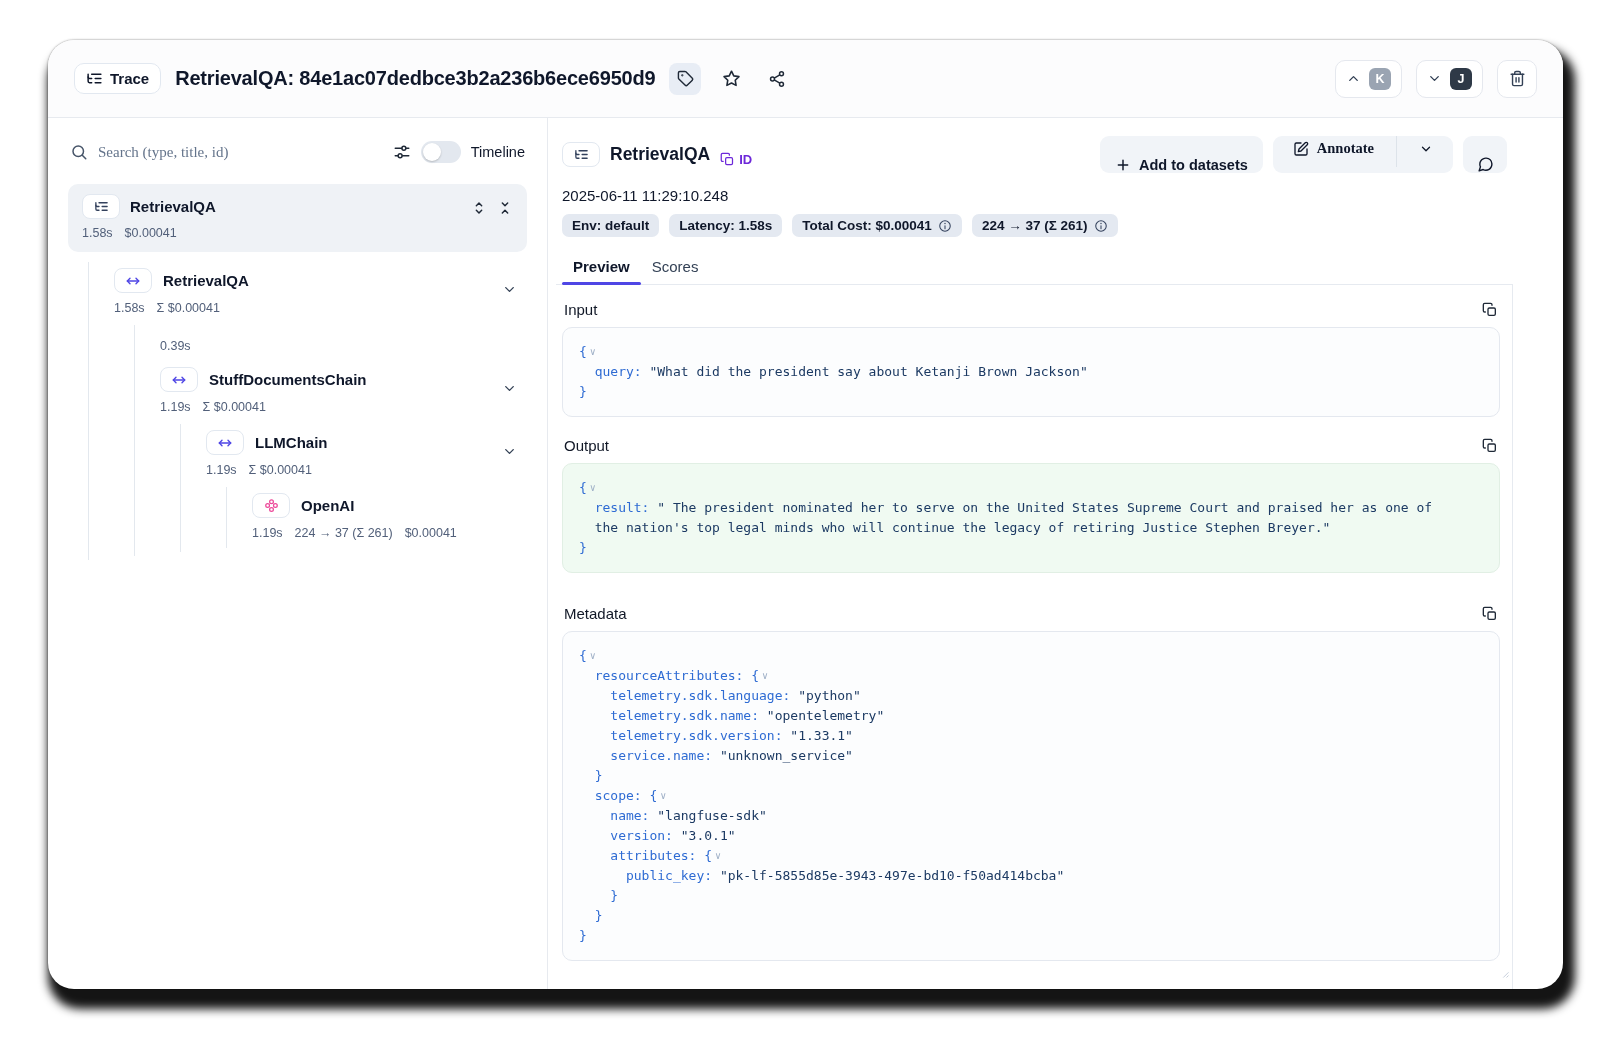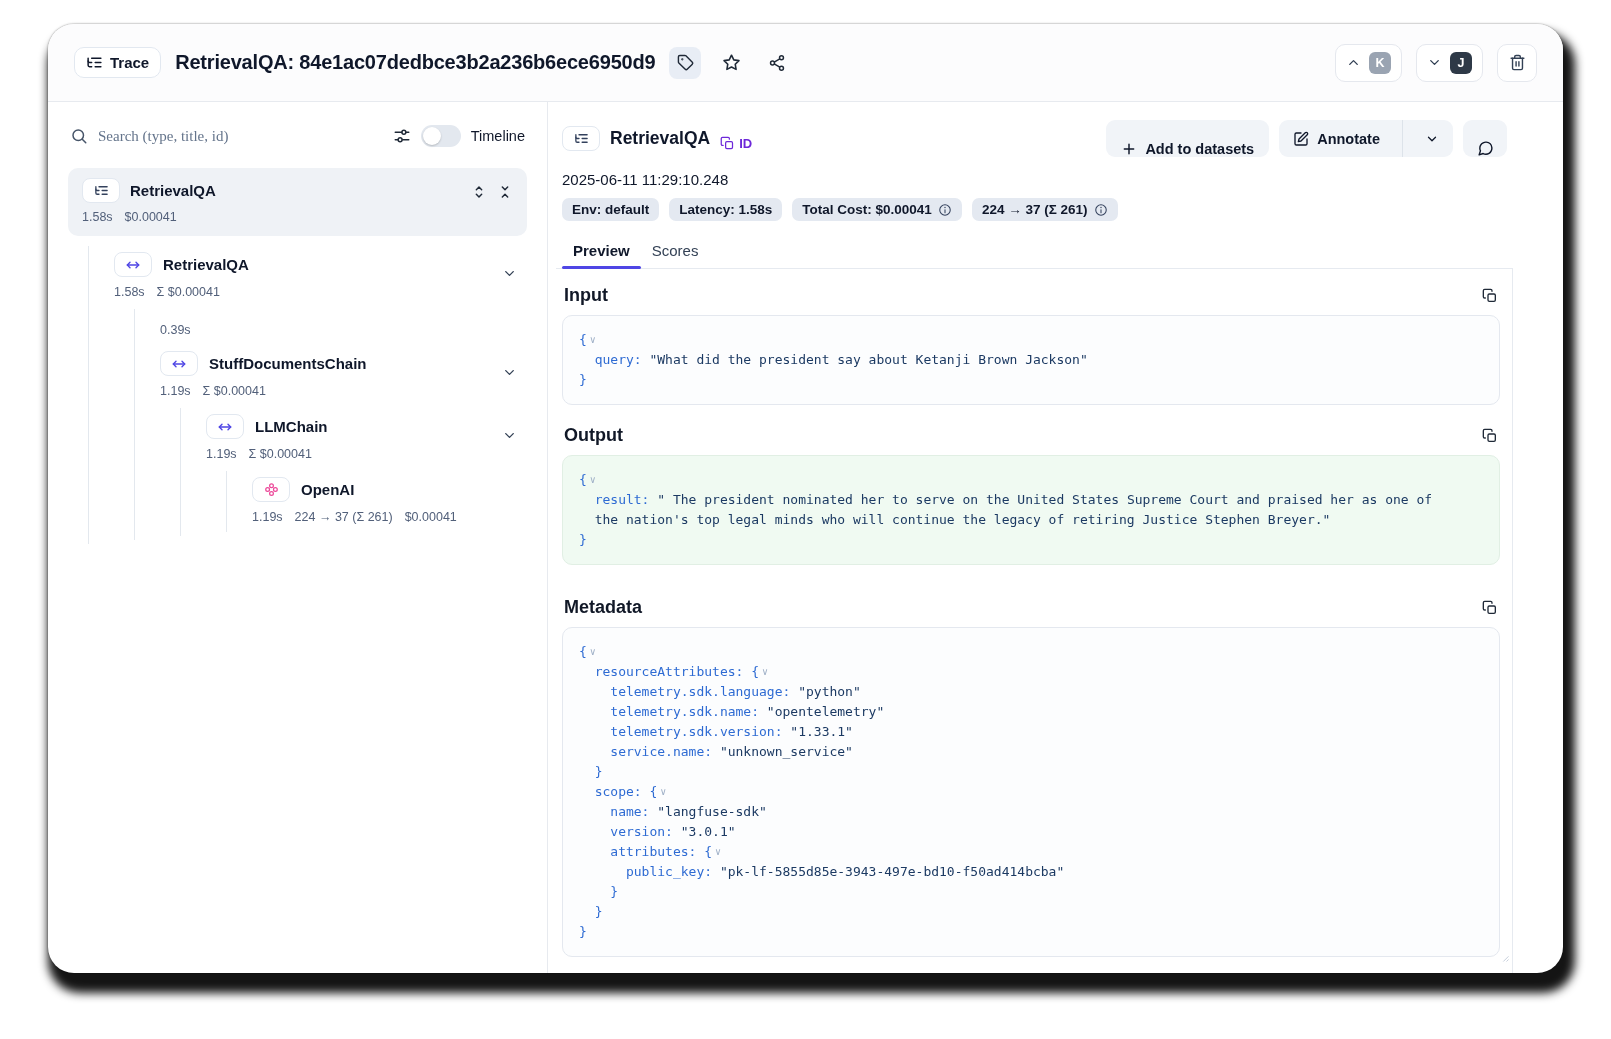--- a/index.html
+++ b/index.html
@@ -1,19 +1,19 @@
 <!DOCTYPE html>
 <html><head>
 <meta charset="utf-8">
 <style>
   * { margin:0; padding:0; box-sizing:border-box; }
   html,body { width:1611px; height:1039px; background:#ffffff; font-family:"Liberation Sans", sans-serif; color:#0f172a; overflow:hidden; }
 
   .window {
-    position:absolute; left:48px; top:24px; width:1515px; height:949px;
+    position:absolute; left:48px; top:40px; width:1515px; height:949px;
     background:#ffffff; border-radius:26px; overflow:hidden;
     box-shadow: 6px 14px 10px 6px rgba(0,0,0,0.92), 0 0 2px rgba(0,0,0,0.5);
     display:flex; flex-direction:column;
   }
 
   
   .app-header {
     height:78px; flex:0 0 78px; display:flex; align-items:center; gap:14px;
     padding:0 26px; background:#fcfcfd; border-bottom:1px solid #e7eaef;
   }
@@ -65,39 +65,39 @@
   .main { flex:1; min-width:0; display:flex; flex-direction:column; padding:14px 50px 0 8px; }
   .obs-header { display:flex; align-items:center; gap:10px; padding:4px 6px 0 6px; }
   .obs-title { font-size:17.5px; font-weight:700; }
   .id-chip { display:flex; align-items:center; gap:4px; color:#6d28d9; font-size:13px; font-weight:700; cursor:pointer;margin-top:9px; }
   .obs-actions { margin-left:auto; display:flex; align-items:center; gap:10px; }
   .soft-btn {
     display:inline-flex; align-items:flex-end; gap:8px; height:37px; padding:0 15px;
     background:#f1f4f8; border-radius:9px; font-size:14.5px; font-weight:600; color:#0f172a; cursor:pointer; border:none;
     font-family:"Liberation Sans", sans-serif;
   }
-  .split { padding:0; overflow:hidden; }
+  .split { padding:6px; overflow:hidden;font-family:Liberation Serif, serif; }
   .split .part { display:inline-flex; align-items:center; gap:8px; height:37px; padding:0 14px; cursor:pointer; }
   .split .divider { width:1px; height:37px; background:#dde3ea; }
   .soft-icon-btn { width:44px; justify-content:center; padding:0; }
 
   .timestamp { font-size:15px; color:#0f172a; padding:14px 6px 0 6px; }
   .badge-row { display:flex; gap:10px; padding:10px 6px 0 6px; }
   .badge { display:inline-flex; align-items:flex-end; gap:6px; background:#e4e9f1; border-radius:7px; padding:4px 10px; font-size:13.5px; font-weight:700; color:#0f172a; }
   .badge svg { color:#33415c; }
 
   .tabs { display:flex; margin-top:14px; border-bottom:1px solid #e6eaf0; padding-left:6px; }
   .tab { padding:7px 11px 9px 11px; font-size:15px; color:#334155; cursor:pointer; position:relative; }
   .tab.active { color:#0f172a; font-weight:700; }
   .tab.active::after { content:""; position:absolute; left:0; right:0; bottom:-1px; height:3px; background:#4f46e5; border-radius:2px; }
 
   .preview-scroll { flex:1; overflow:hidden; border-right:1px solid #e6eaf0; padding:14px 12px 0 6px; position:relative; }
   .section { margin-bottom:18px; }
   .section-head { display:flex; align-items:center; justify-content:space-between; padding:2px 2px 9px 2px; }
-  .section-title { font-size:18px; font-weight:700; color:#111827; }
+  .section-title { font-size:15px; font-weight:400; color:#111827; }
   .copy-btn { color:#1f2937; cursor:pointer; display:inline-flex; }
   .code-box {
     border:1px solid #e4e8ef; border-radius:10px; background:#fcfdfe; padding:14px 16px;
     font-family:"DejaVu Sans Mono", monospace; font-size:13px; line-height:20px; white-space:pre;
     overflow:hidden;
   }
   .code-box.green { background:#f0faf2; border-color:#e1efe4; }
   .section.meta-gap { margin-top:30px; }
   .tok-k { color:#2e6bd3; }
   .tok-p { color:#2e6bd3; }

